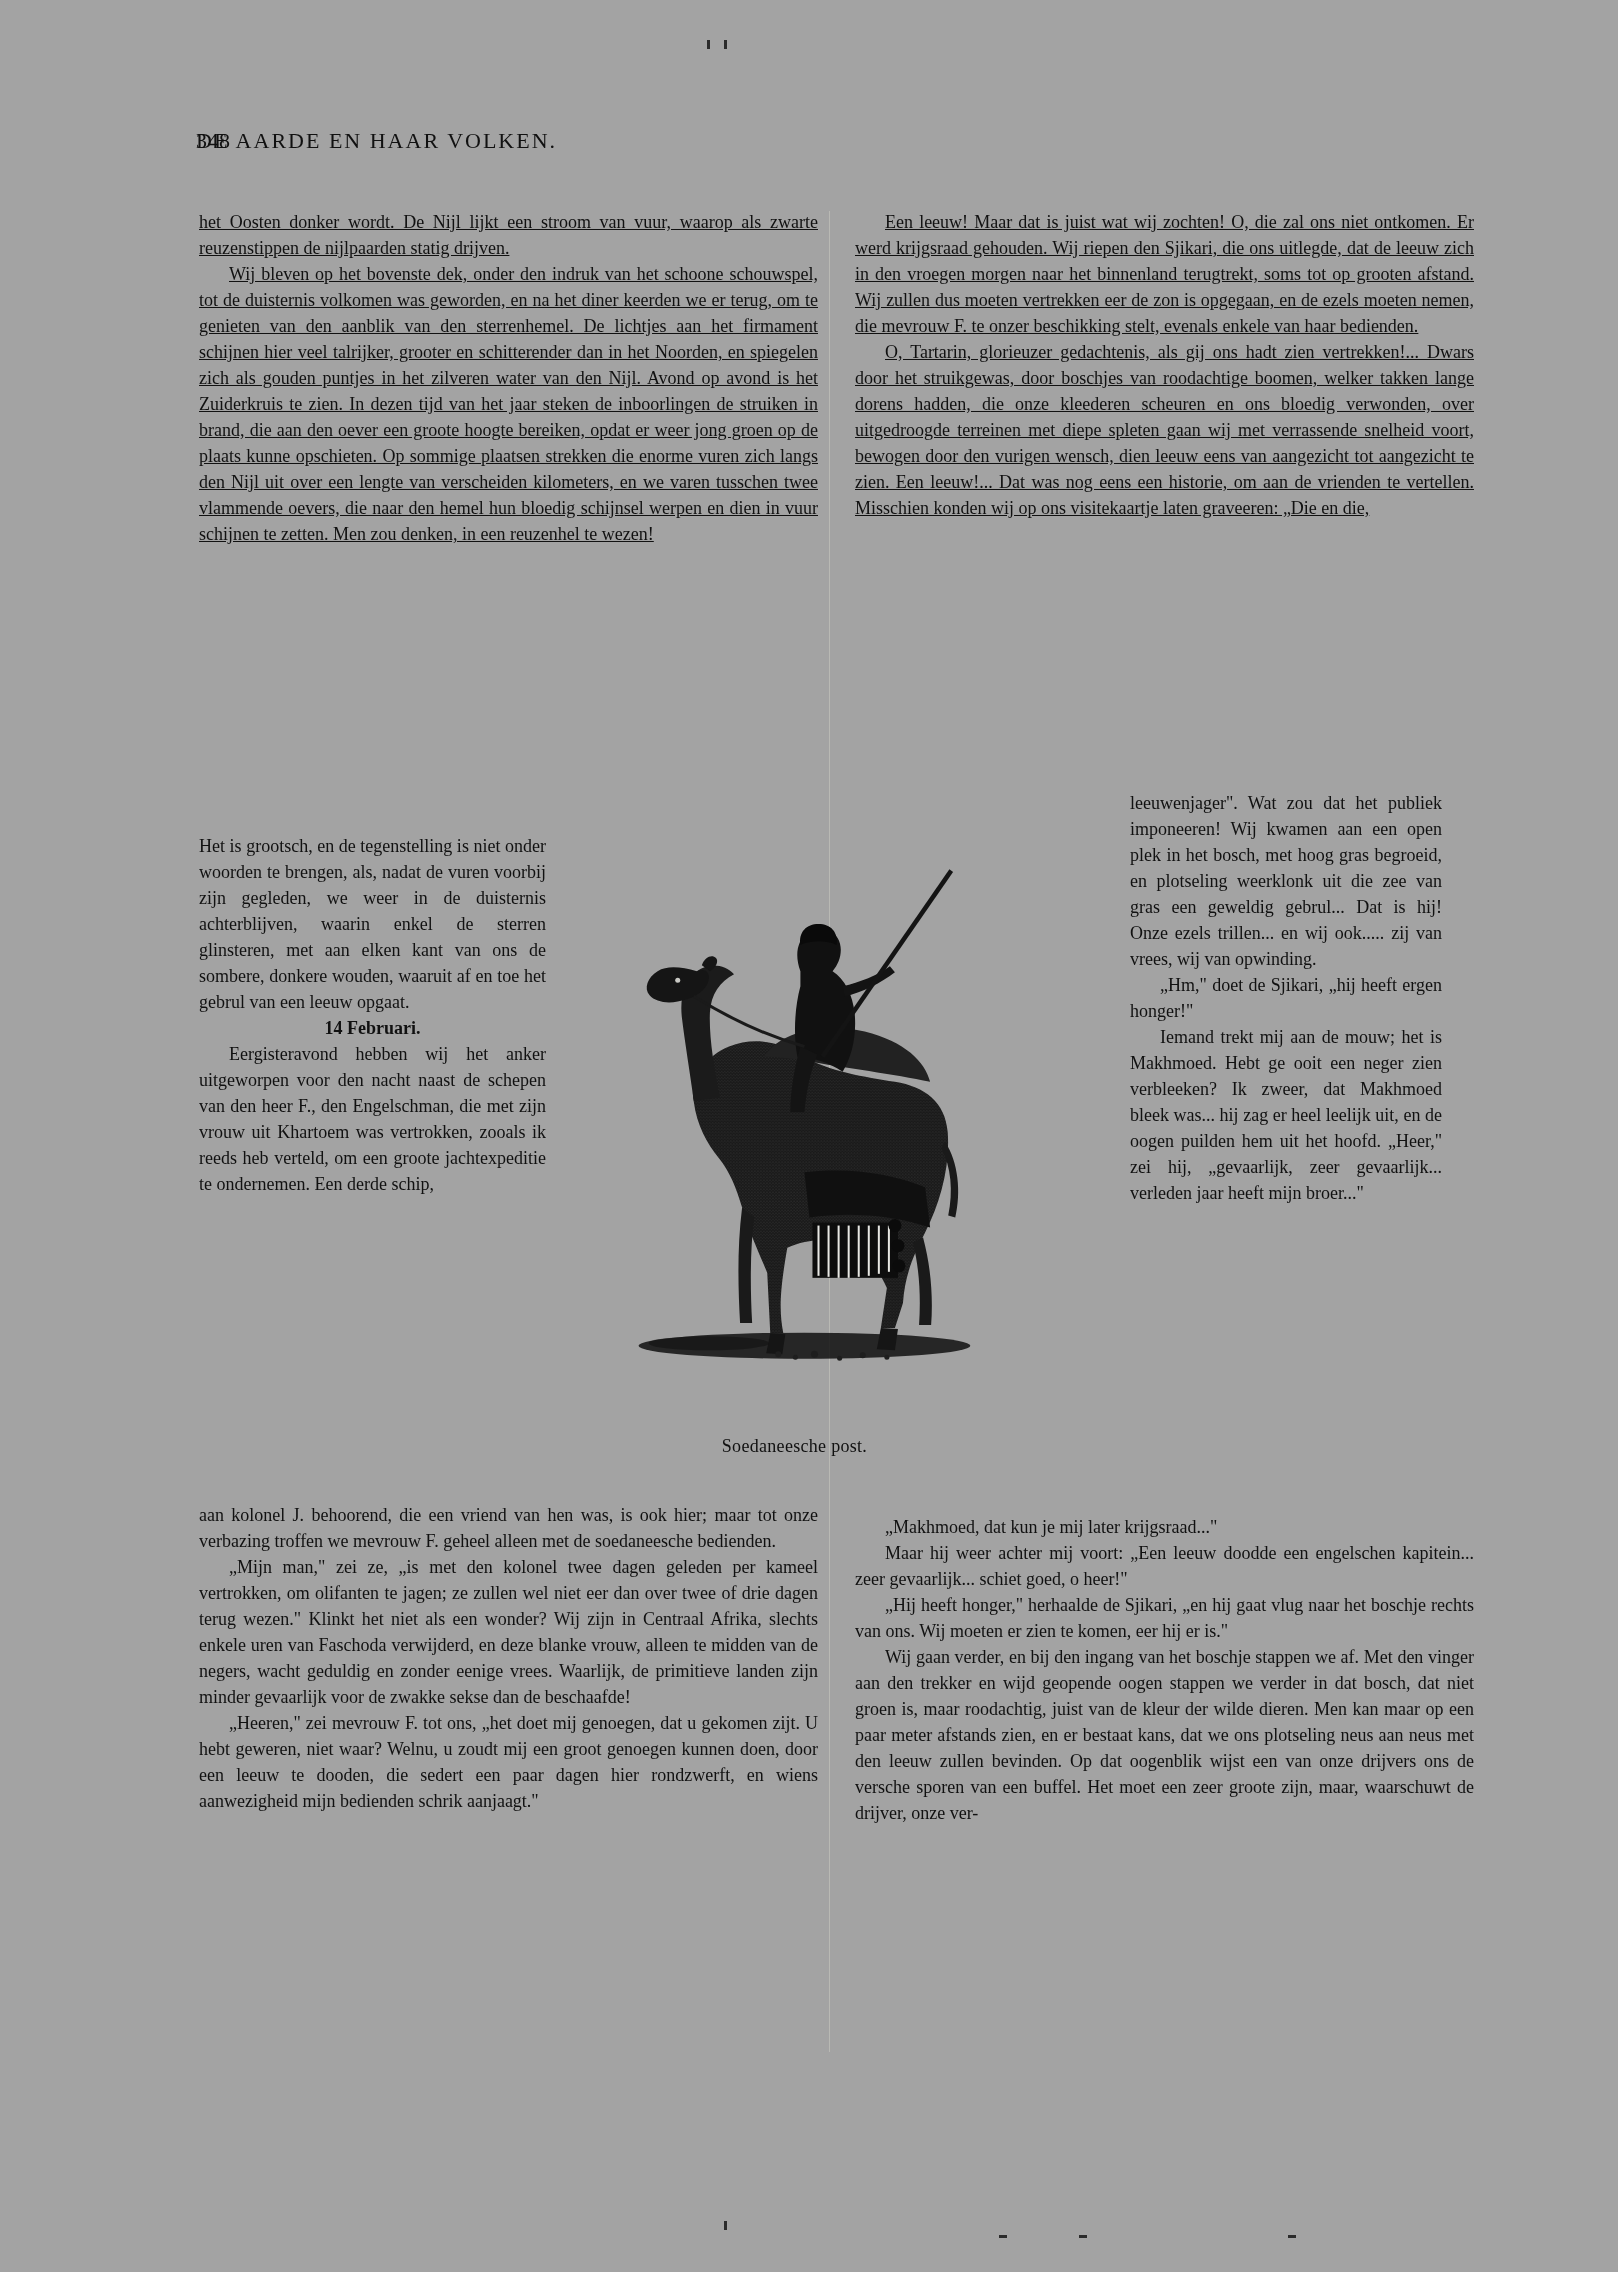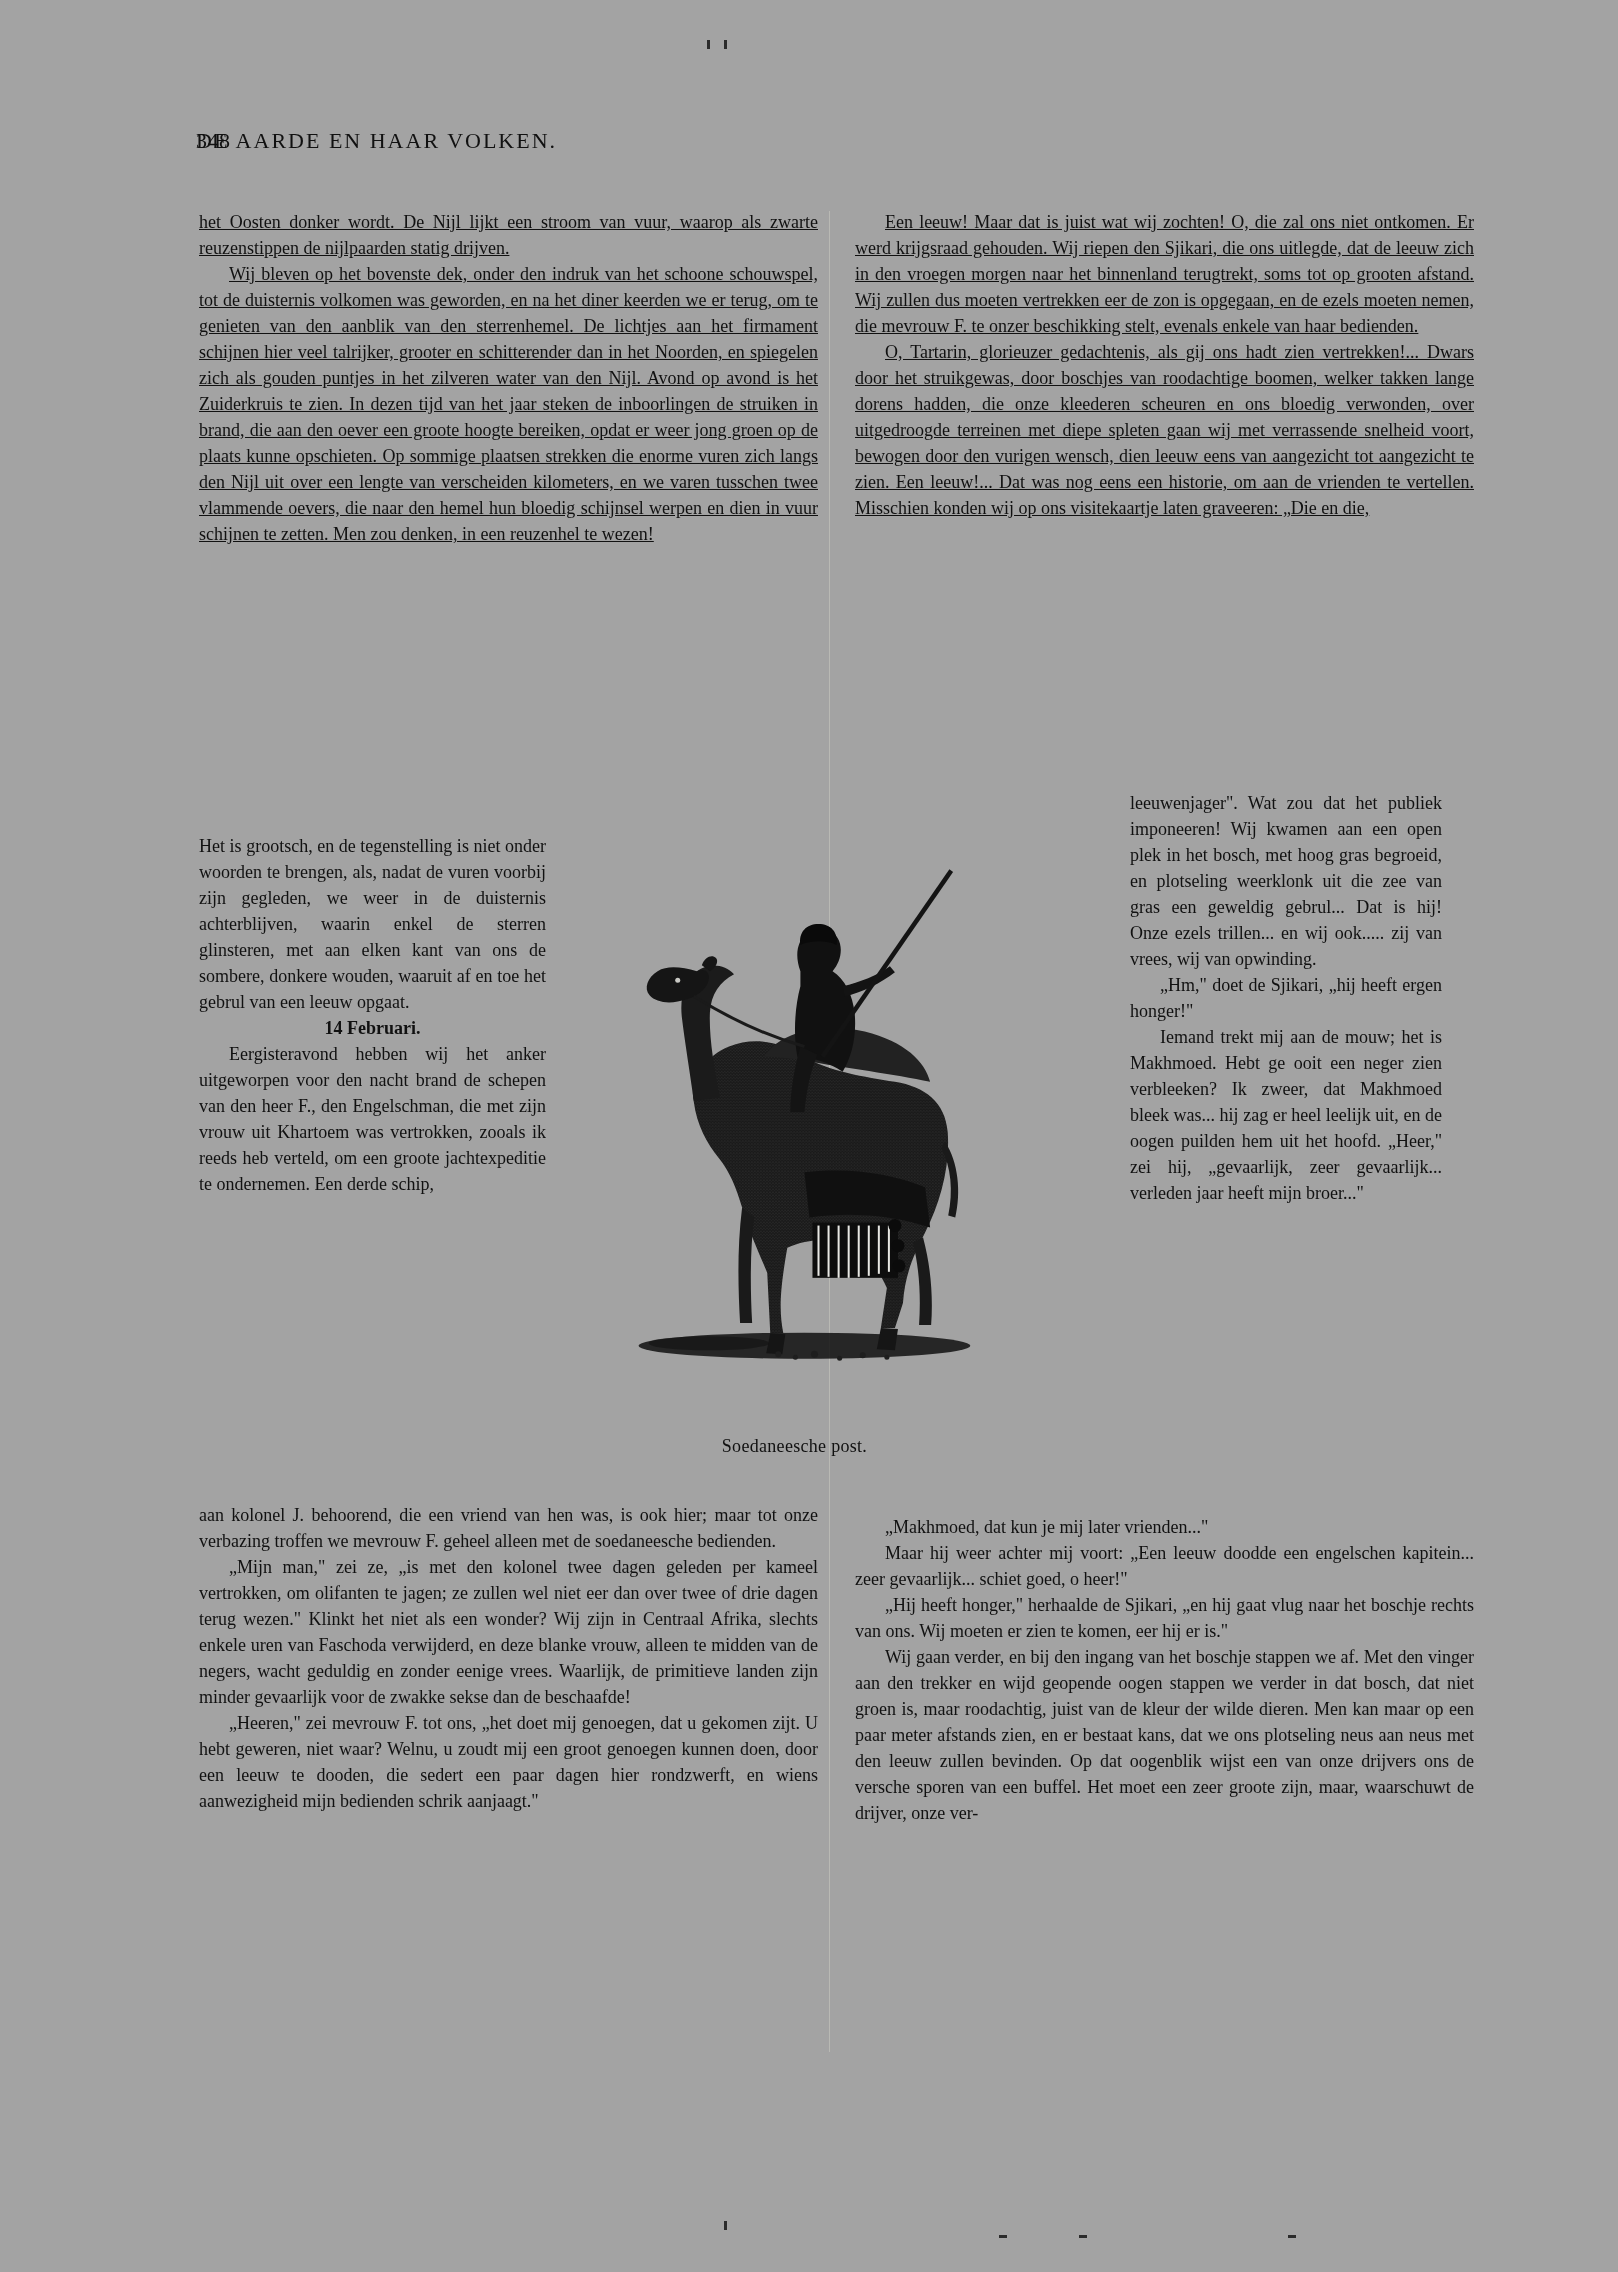--- a/index.html
+++ b/index.html
@@ -170,21 +170,21 @@
   <div class="divider"></div>
 
   <div class="col col-left" style="height:619px; overflow:hidden;">
     <p>het Oosten donker wordt. De Nijl lijkt een stroom van vuur, waarop als zwarte reuzenstippen de nijlpaarden statig drijven.</p>
     <p class="indent">Wij bleven op het bovenste dek, onder den indruk van het schoone schouwspel, tot de duisternis volkomen was geworden, en na het diner keerden we er terug, om te genieten van den aanblik van den sterrenhemel. De lichtjes aan het firmament schijnen hier veel talrijker, grooter en schitterender dan in het Noorden, en spiegelen zich als gouden puntjes in het zilveren water van den Nijl. Avond op avond is het Zuiderkruis te zien. In dezen tijd van het jaar steken de inboorlingen de struiken in brand, die aan den oever een groote hoogte bereiken, opdat er weer jong groen op de plaats kunne opschieten. Op sommige plaatsen strekken die enorme vuren zich langs den Nijl uit over een lengte van verscheiden kilometers, en we varen tusschen twee vlammende oevers, die naar den hemel hun bloedig schijnsel werpen en dien in vuur schijnen te zetten. Men zou denken, in een reuzenhel te wezen!</p>
   </div>
 
   <div class="fig-wrap-left">
     <p>Het is grootsch, en de tegenstelling is niet onder woorden te brengen, als, nadat de vuren voorbij zijn gegleden, we weer in de duisternis achterblijven, waarin enkel de sterren glinsteren, met aan elken kant van ons de sombere, donkere wouden, waaruit af en toe het gebrul van een leeuw opgaat.</p>
     <p class="center">14 Februari.</p>
-    <p class="indent">Eergisteravond hebben wij het anker uitgeworpen voor den nacht brand de schepen van den heer F., den Engelschman, die met zijn vrouw uit Khartoem was vertrokken, zooals ik reeds heb verteld, om een groote jachtexpeditie te ondernemen. Een derde schip,</p>
+    <p class="indent">Eergisteravond hebben wij het anker uitgeworpen voor den nacht naast de schepen van den heer F., den Engelschman, die met zijn vrouw uit Khartoem was vertrokken, zooals ik reeds heb verteld, om een groote jachtexpeditie te ondernemen. Een derde schip,</p>
   </div>
 
   <div class="figure">
     <svg class="illus-svg" viewBox="0 0 1090 1210" preserveAspectRatio="xMidYMid meet">
       <defs>
         <linearGradient id="gshade" x1="0" y1="0" x2="0" y2="1">
           <stop offset="0%" stop-color="#3b3b3b"></stop>
           <stop offset="100%" stop-color="#0e0e0e"></stop>
         </linearGradient>
         <pattern id="speck" width="6" height="6" patternUnits="userSpaceOnUse">
@@ -286,20 +286,20 @@
     <p class="indent">O, Tartarin, glorieuzer gedachtenis, als gij ons hadt zien vertrekken!... Dwars door het struikgewas, door boschjes van roodachtige boomen, welker takken lange dorens hadden, die onze kleederen scheuren en ons bloedig verwonden, over uitgedroogde terreinen met diepe spleten gaan wij met verrassende snelheid voort, bewogen door den vurigen wensch, dien leeuw eens van aangezicht tot aangezicht te zien. Een leeuw!... Dat was nog eens een historie, om aan de vrienden te vertellen. Misschien konden wij op ons visitekaartje laten graveeren: „Die en die, </p>
   </div>
 
   <div class="fig-wrap-right">
     <p style="text-indent:0;">leeuwenjager". Wat zou dat het publiek imponeeren! Wij kwamen aan een open plek in het bosch, met hoog gras begroeid, en plotseling weerklonk uit die zee van gras een geweldig gebrul... Dat is hij! Onze ezels trillen... en wij ook..... zij van vrees, wij van opwinding.</p>
     <p class="indent">„Hm," doet de Sjikari, „hij heeft ergen honger!"</p>
     <p class="indent">Iemand trekt mij aan de mouw; het is Makhmoed. Hebt ge ooit een neger zien verbleeken? Ik zweer, dat Makhmoed bleek was... hij zag er heel leelijk uit, en de oogen puilden hem uit het hoofd. „Heer," zei hij, „gevaarlijk, zeer gevaarlijk... verleden jaar heeft mijn broer..."</p>
   </div>
 
   <div class="col-right-bottom">
-    <p class="indent">„Makhmoed, dat kun je mij later vrienden..."</p>
+    <p class="indent">„Makhmoed, dat kun je mij later krijgsraad..."</p>
     <p class="indent">Maar hij weer achter mij voort: „Een leeuw doodde een engelschen kapitein... zeer gevaarlijk... schiet goed, o heer!"</p>
     <p class="indent">„Hij heeft honger," herhaalde de Sjikari, „en hij gaat vlug naar het boschje rechts van ons. Wij moeten er zien te komen, eer hij er is."</p>
     <p class="indent">Wij gaan verder, en bij den ingang van het boschje stappen we af. Met den vinger aan den trekker en wijd geopende oogen stappen we verder in dat bosch, dat niet groen is, maar roodachtig, juist van de kleur der wilde dieren. Men kan maar op een paar meter afstands zien, en er bestaat kans, dat we ons plotseling neus aan neus met den leeuw zullen bevinden. Op dat oogenblik wijst een van onze drijvers ons de versche sporen van een buffel. Het moet een zeer groote zijn, maar, waarschuwt de drijver, onze ver-</p>
   </div>
 
 </div>
 
 
 </body></html>

